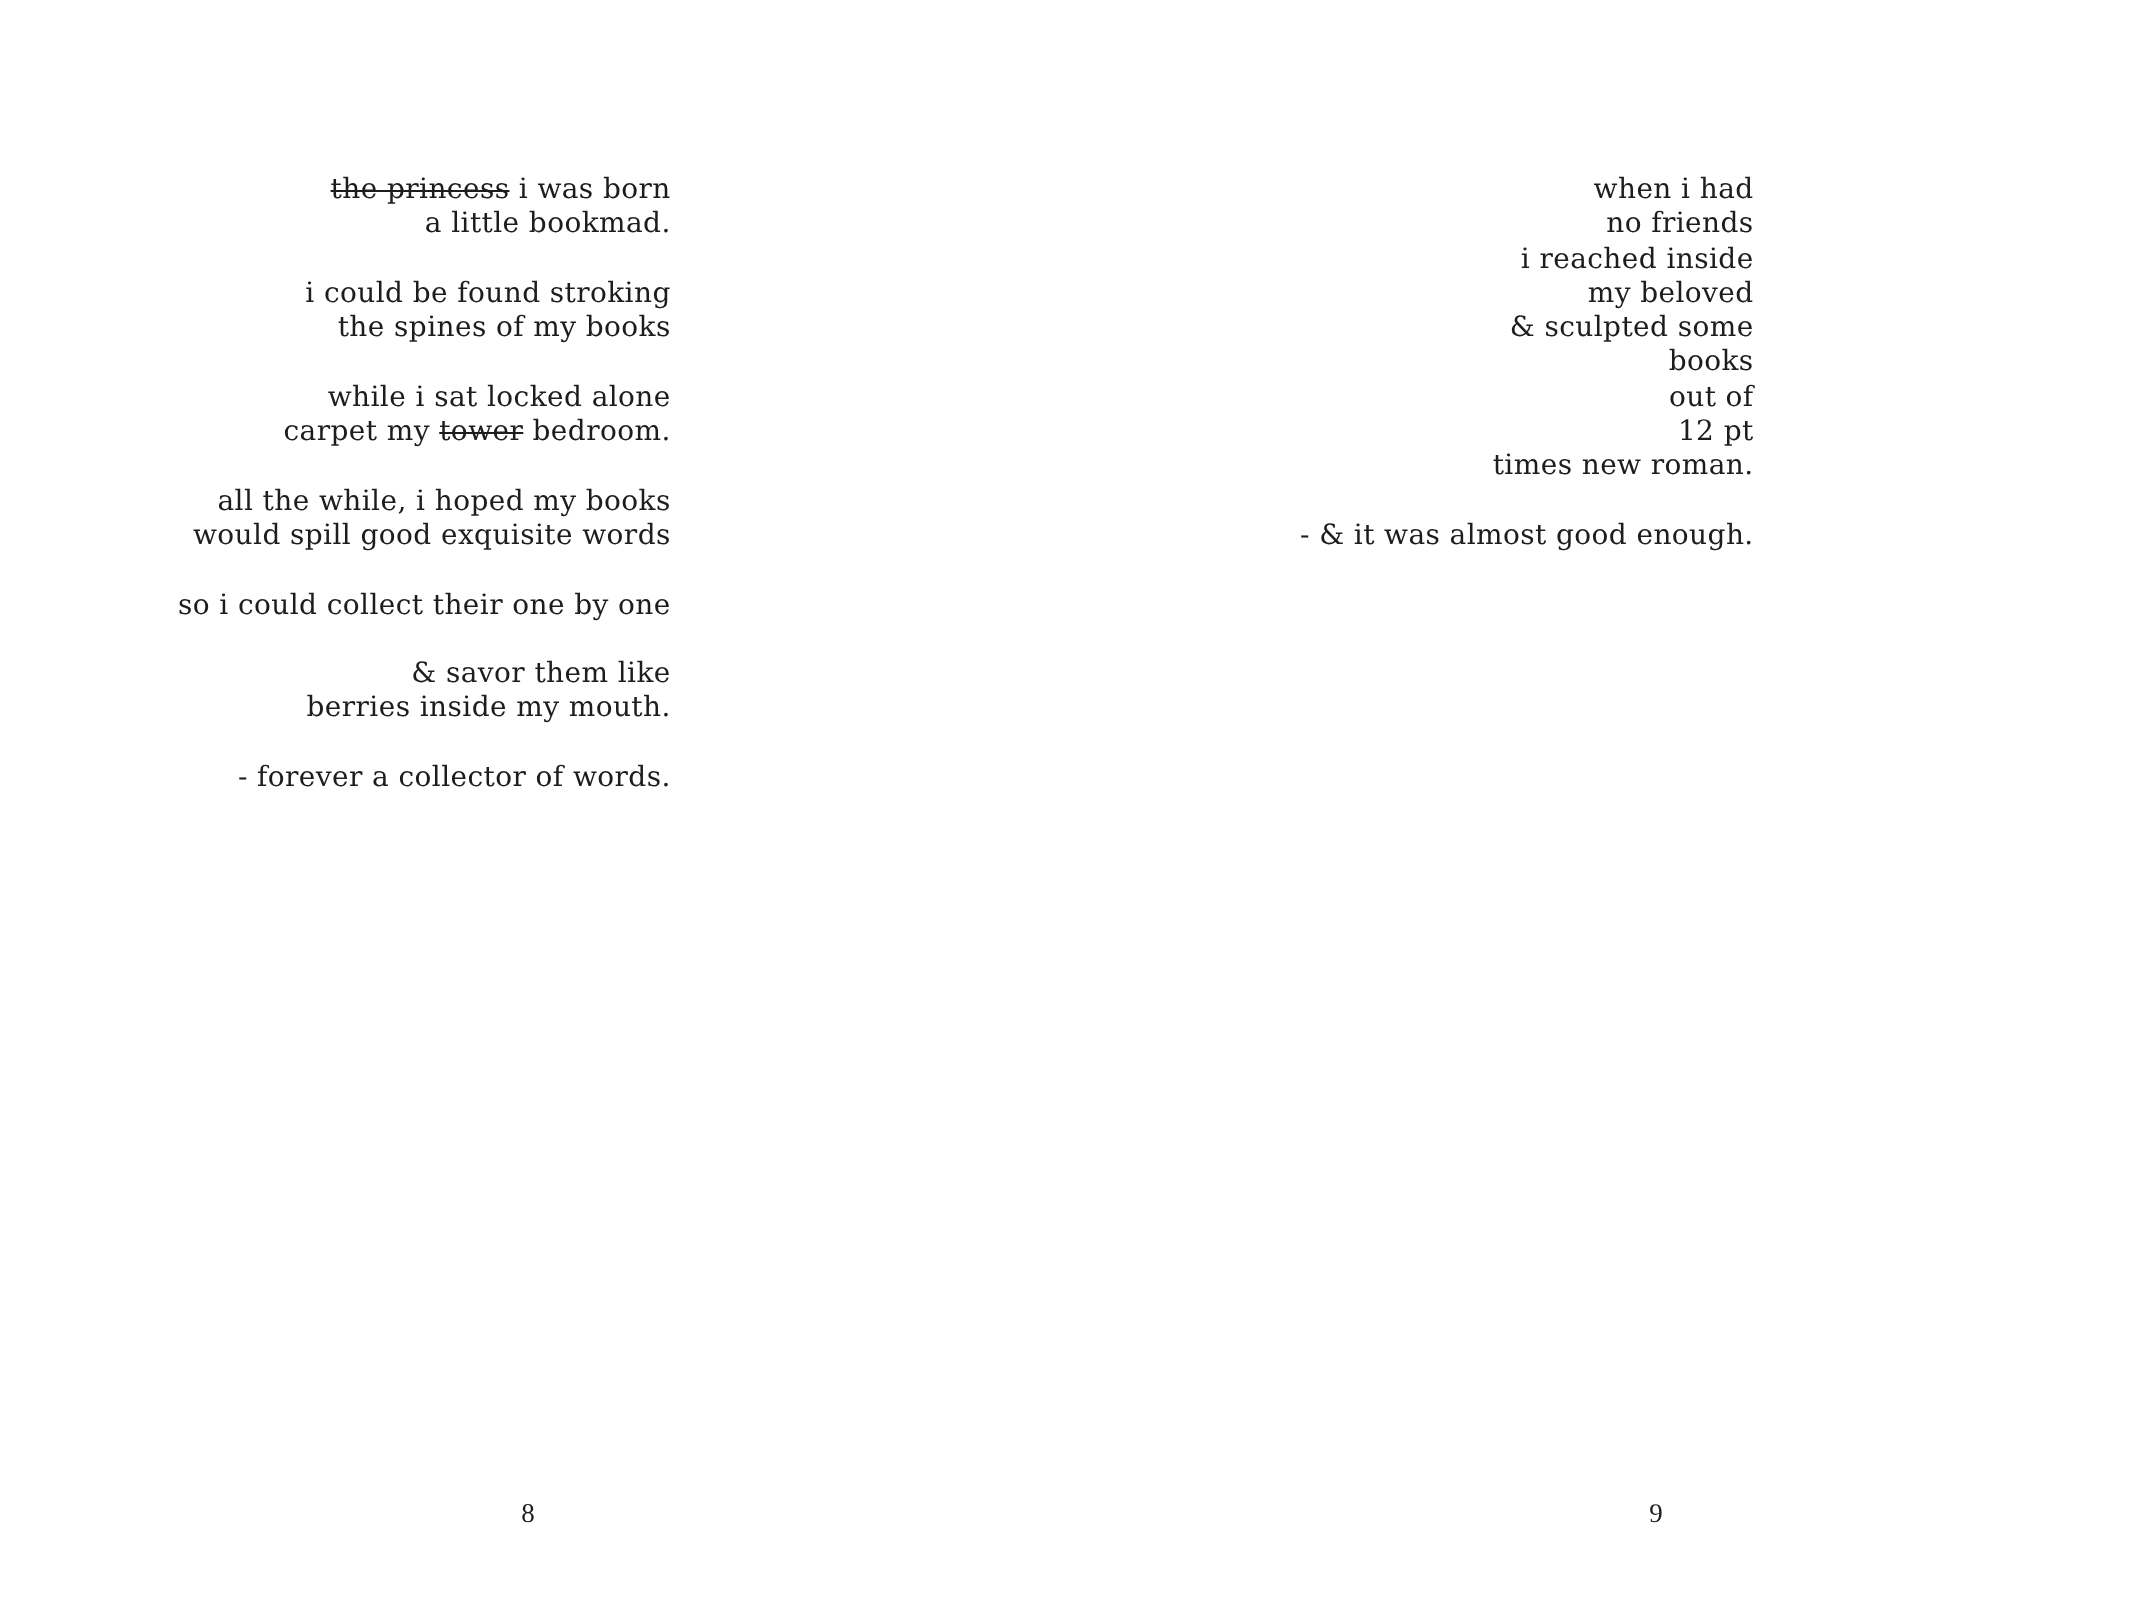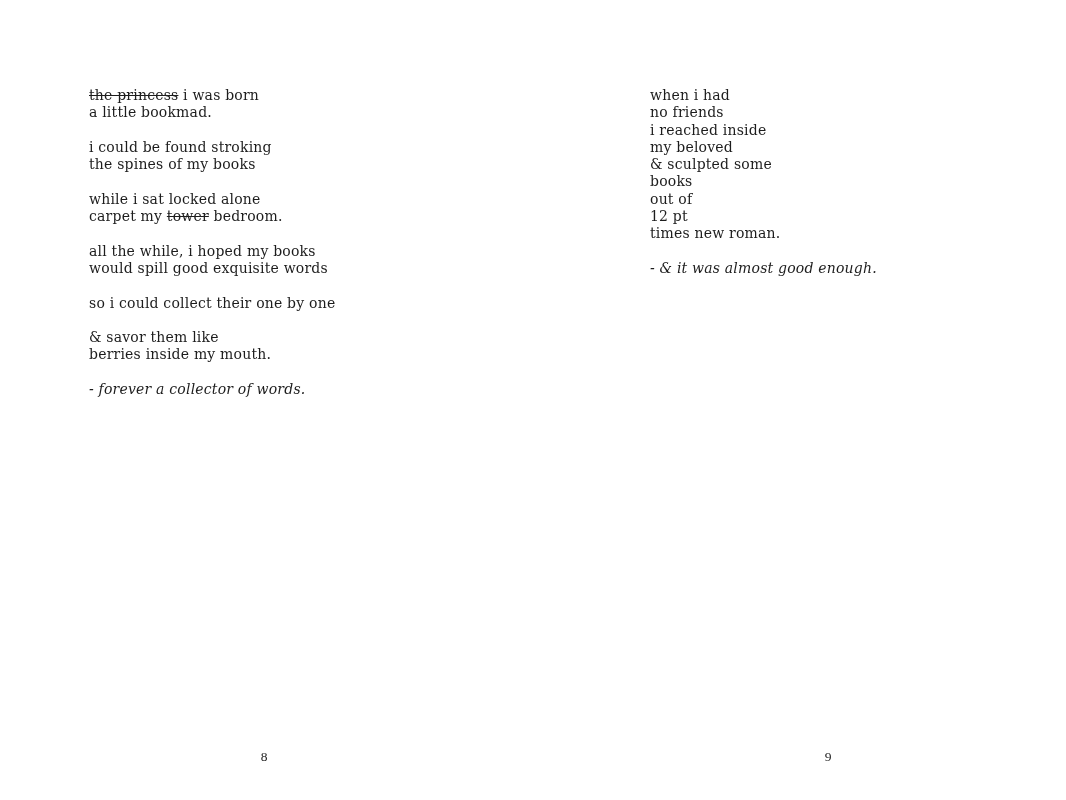--- a/index.html
+++ b/index.html
@@ -25,25 +25,26 @@
   }
   .page-left  { left: 0;   width: 533px; }
   .page-right { left: 562px; width: 533px; }
   .poem {
     position: absolute;
     color: #1d1d1d;
     font-size: 14px;
     line-height: 17.3px;
     letter-spacing: 0.2px;
     white-space: nowrap;
+    text-align: right;
   }
   .poem-left  { left: 89px;  top: 87px; }
   .poem-right { left: 88px;  top: 87px; } 
   .poem-line { min-height: 17.3px; }
-  .poem-line.italic { font-style: italic; }
+  .poem-line.italic { }
   .strike { text-decoration: line-through; text-decoration-thickness: 1px; }
   .page-number {
     position: absolute;
     top: 749px;
     width: 40px;
     text-align: center;
     font-family: "Liberation Serif", serif;
     font-size: 13.5px;
     color: #1d1d1d;
   }

